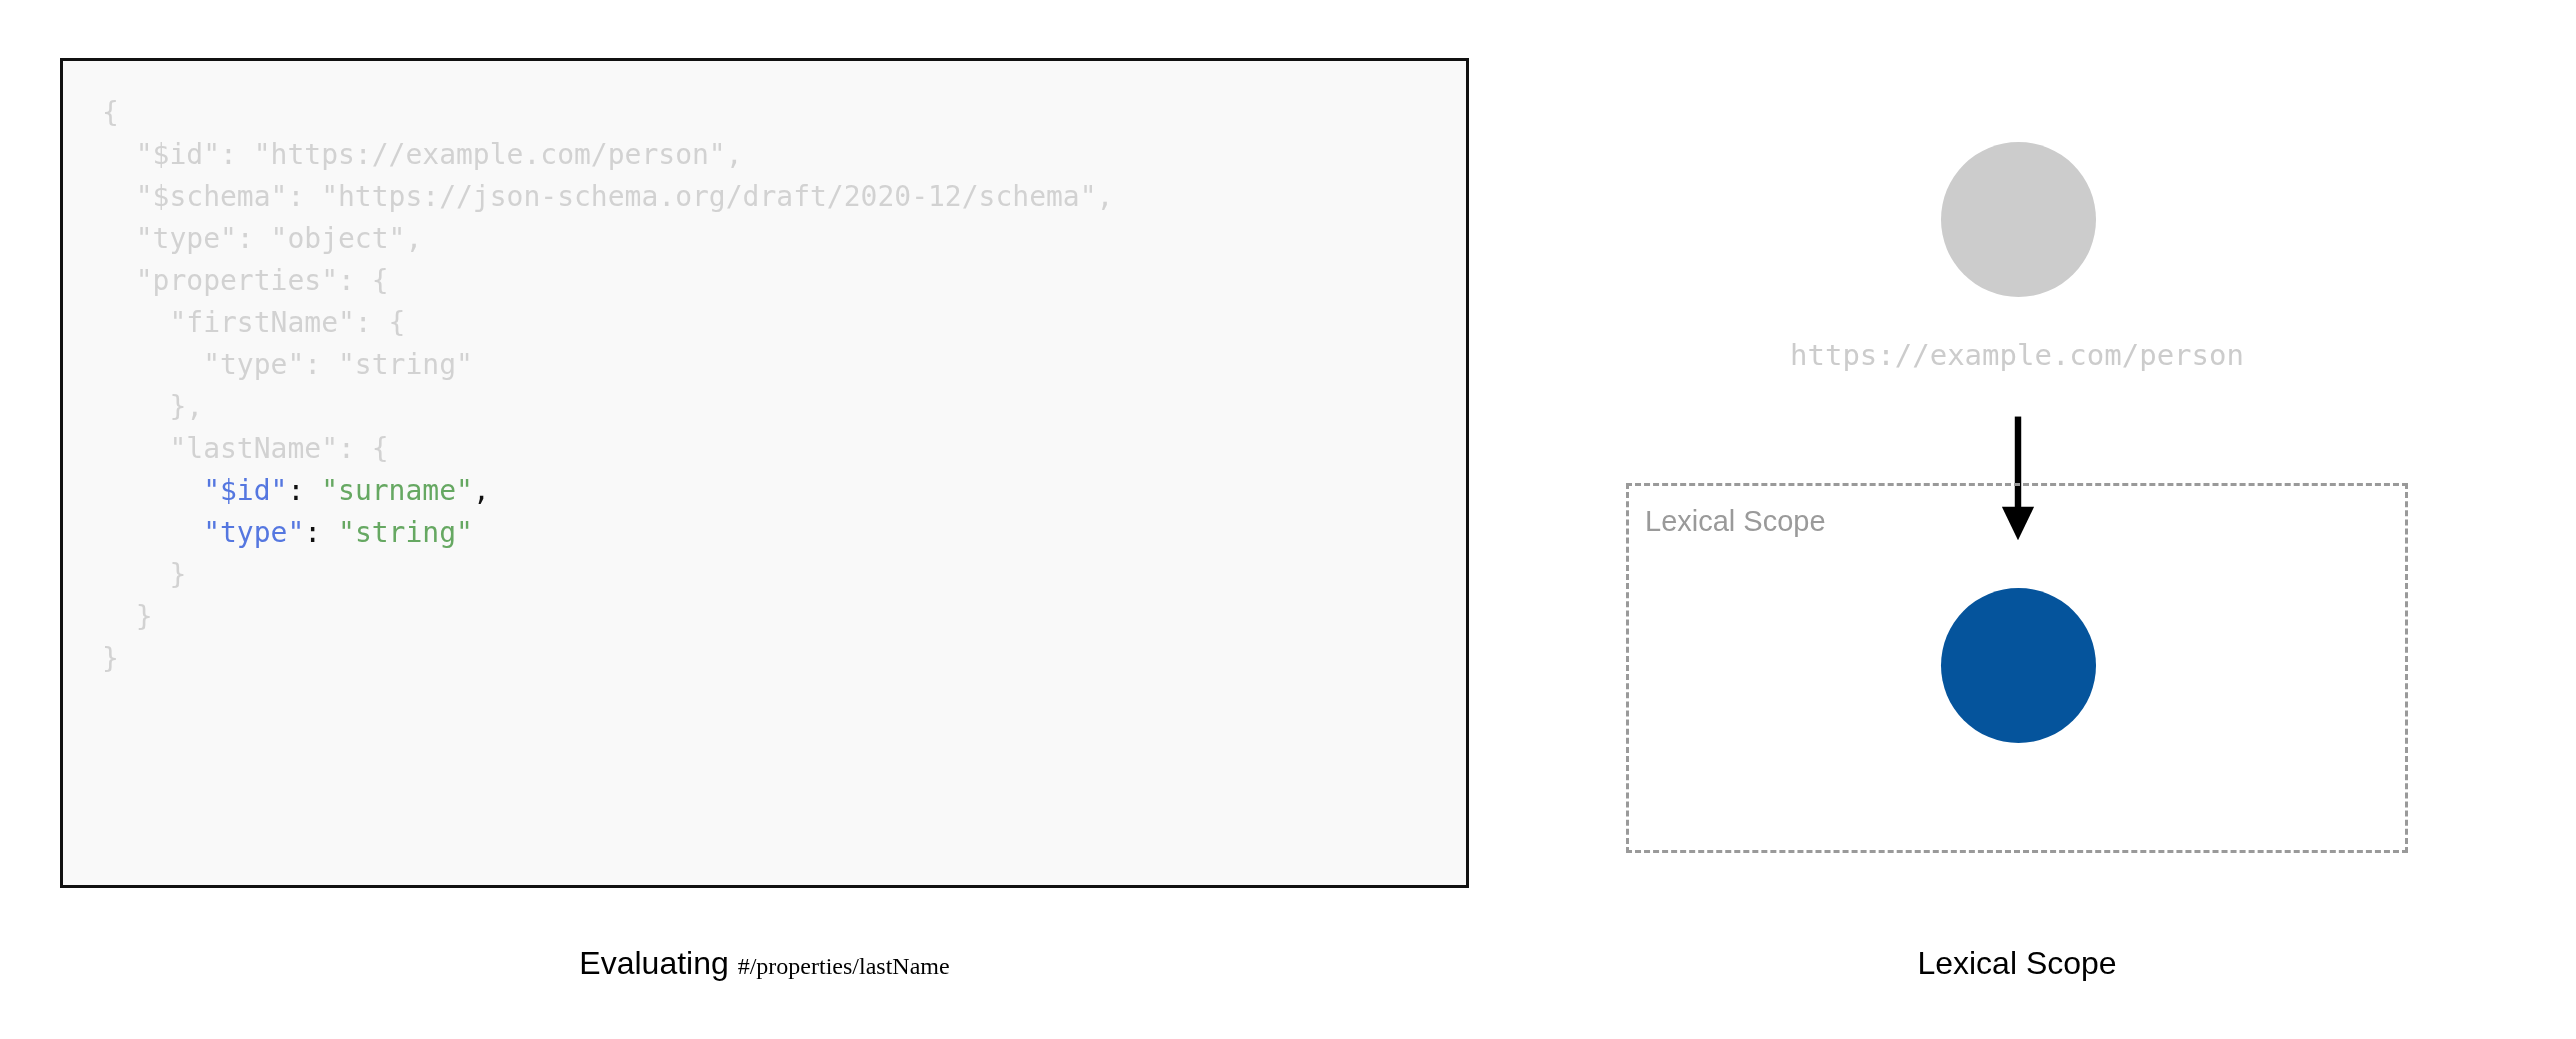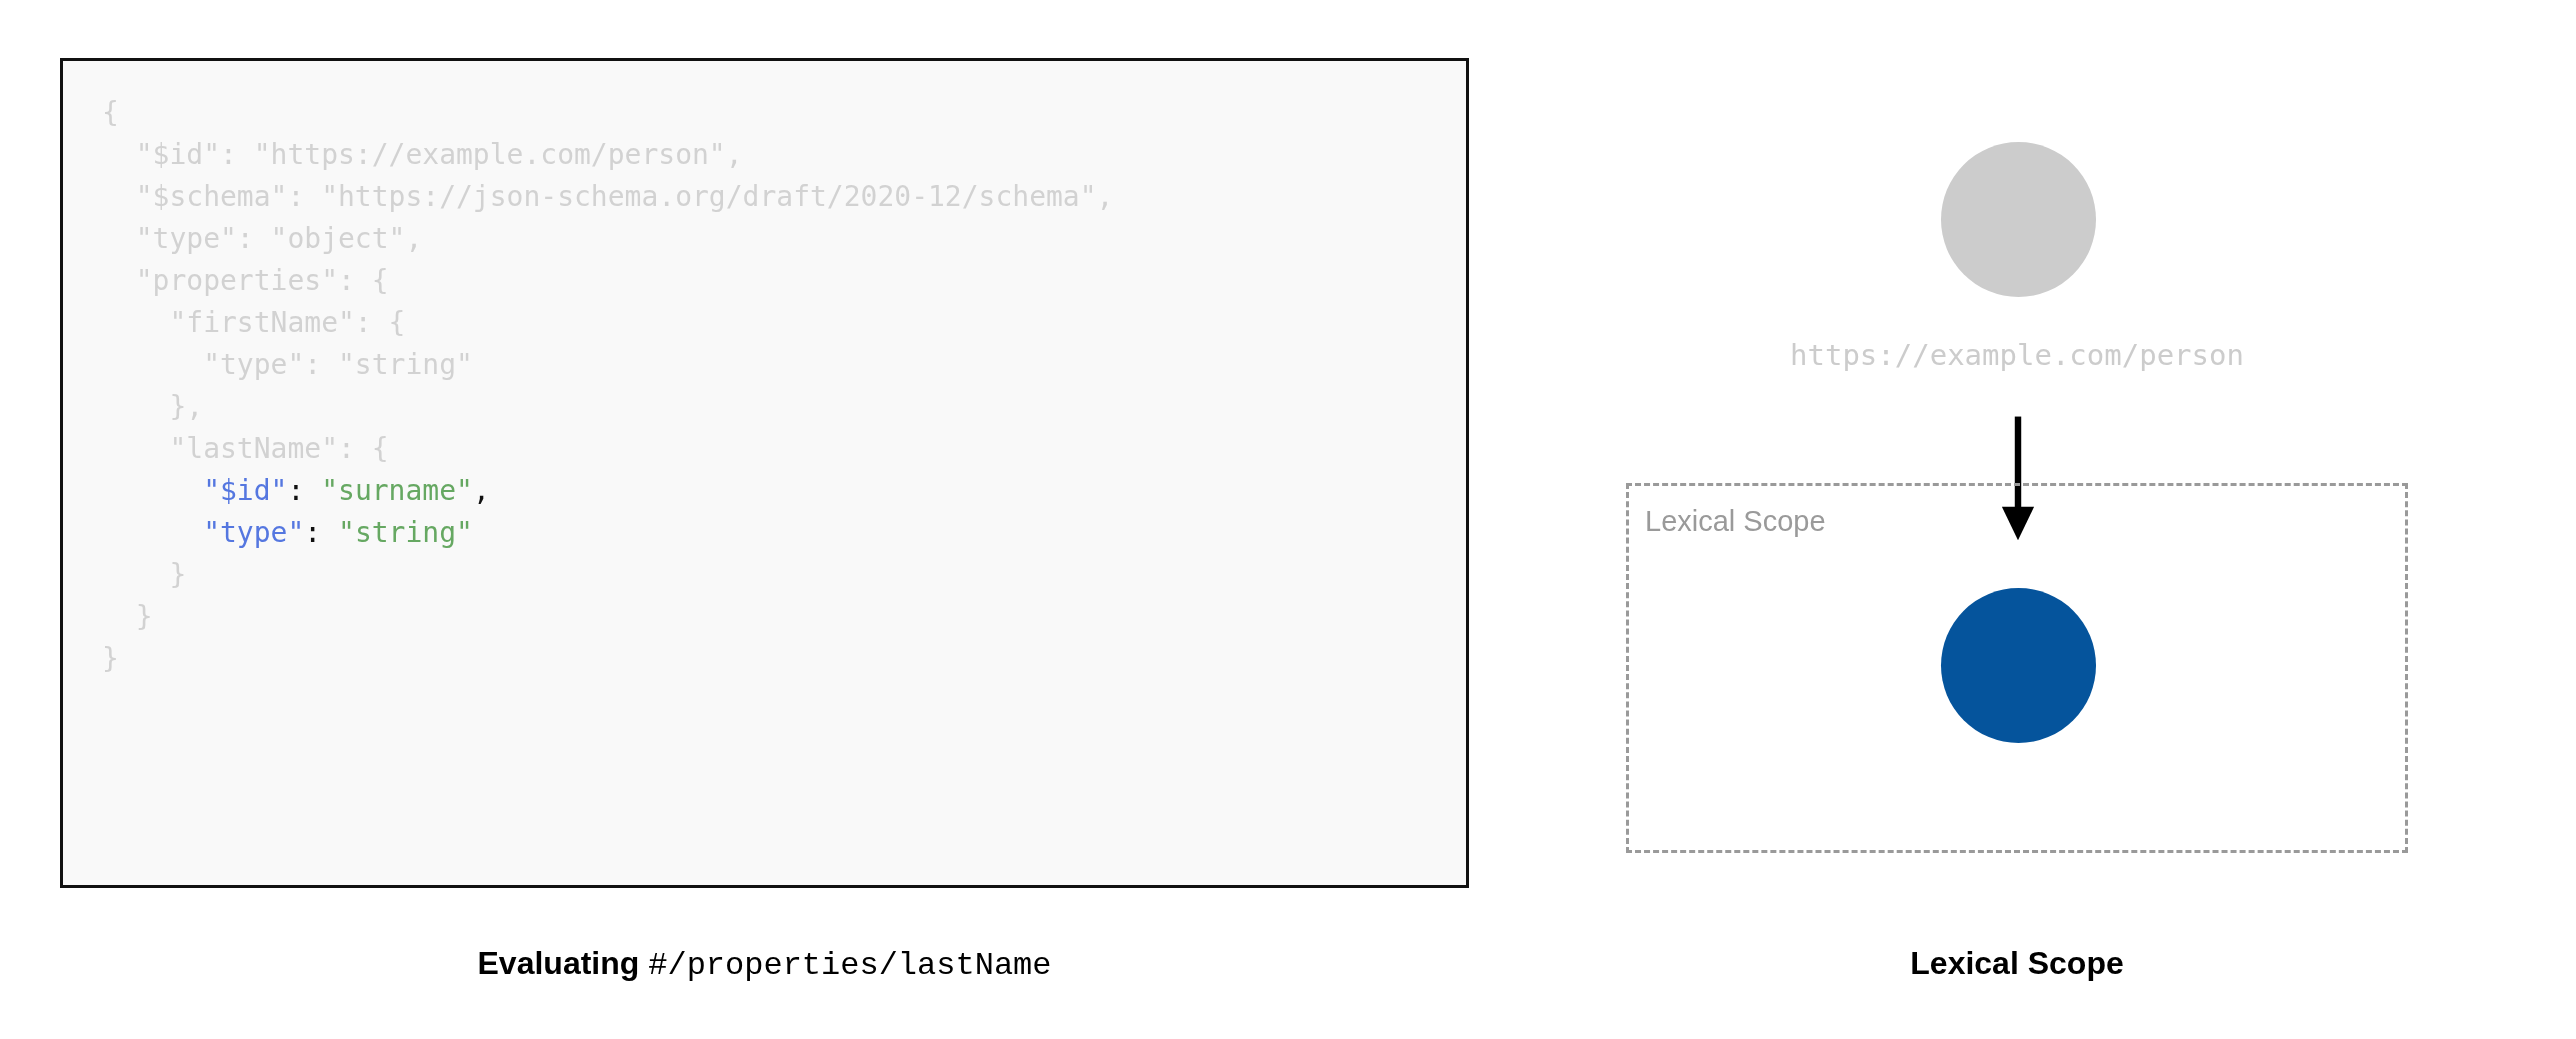--- a/index.html
+++ b/index.html
@@ -49,25 +49,25 @@
     position: absolute;
     top: 941px;
     height: 45px;
     line-height: 45px;
     font-size: 32px;
     color: #000000;
     white-space: nowrap;
   }
   #caption-left  { left: 60px; width: 1409px; text-align: center; }
   #caption-right { left: 1626px; width: 782px; text-align: center; }
-  .cap-bold { font-family: "Liberation Sans", sans-serif; font-weight: bold; }
+  .cap-bold { font-family: "Liberation Sans", sans-serif; font-weight: normal; }
   .cap-mono {
-    font-family: Liberation Mono, monospace;
+    font-family: Liberation Serif, serif;
     font-weight: normal;
-    font-size: 32px;
+    font-size: 24px;
   }
 
   
   #diagram { position: absolute; left: 0; top: 0; width: 2544px; height: 1039px; }
 
   .node-circle {
     position: absolute;
     width: 155px;
     height: 155px;
     border-radius: 50%;

